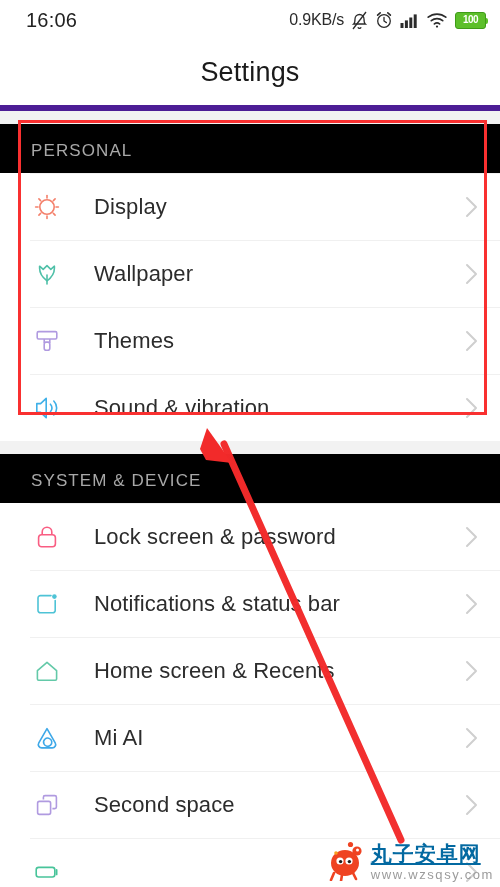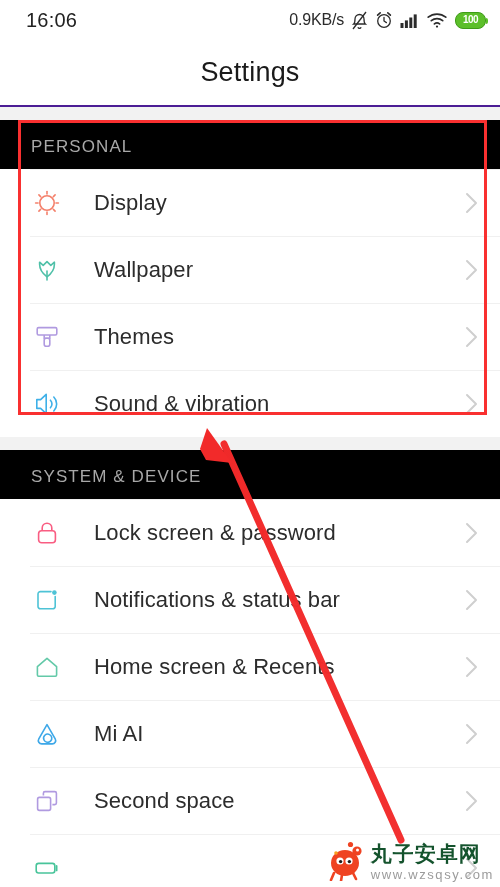--- a/index.html
+++ b/index.html
@@ -49,21 +49,21 @@
     letter-spacing: -0.2px;
   }
   .sb-ico {
     display: inline-flex;
     align-items: center;
     justify-content: center;
   }
   .battery {
     width: 31px;
     height: 17px;
-    border-radius: 8px;
+    border-radius: 3px;
     background: #5cbf2a;
     border: 1px solid #3f9c18;
     position: relative;
     display: flex;
     align-items: center;
     justify-content: center;
     box-sizing: border-box;
   }
   .battery::after {
     content: "";
@@ -83,21 +83,21 @@
     line-height: 1;
   }
 
   
   .titlebar {
     height: 65px;
     background: #ffffff;
     display: flex;
     align-items: center;
     justify-content: center;
-    border-bottom: 2px solid #4c1d95;
+    border-bottom: 6px solid #4c1d95;
   }
   .titlebar h1 {
     margin: 0;
     font-size: 27px;
     font-weight: normal;
     color: #1a1a1a;
     letter-spacing: 0.2px;
   }
 
   
@@ -202,24 +202,25 @@
     position: relative;
   }
   .wm-text {
     display: flex;
     flex-direction: column;
     align-items: flex-start;
     line-height: 1;
   }
   .wm-cn {
     font-size: 21px;
-    color: #14532d;
+    color: #0369a1;
     font-weight: bold;
     letter-spacing: 1px;
     font-family: "DejaVu Sans", sans-serif;
+    text-decoration: underline;
   }
   .wm-url {
     font-size: 13px;
     color: #9b9b9b;
     letter-spacing: 1.6px;
     margin-top: 3px;
   }
 </style>
 </head>
 <body>

